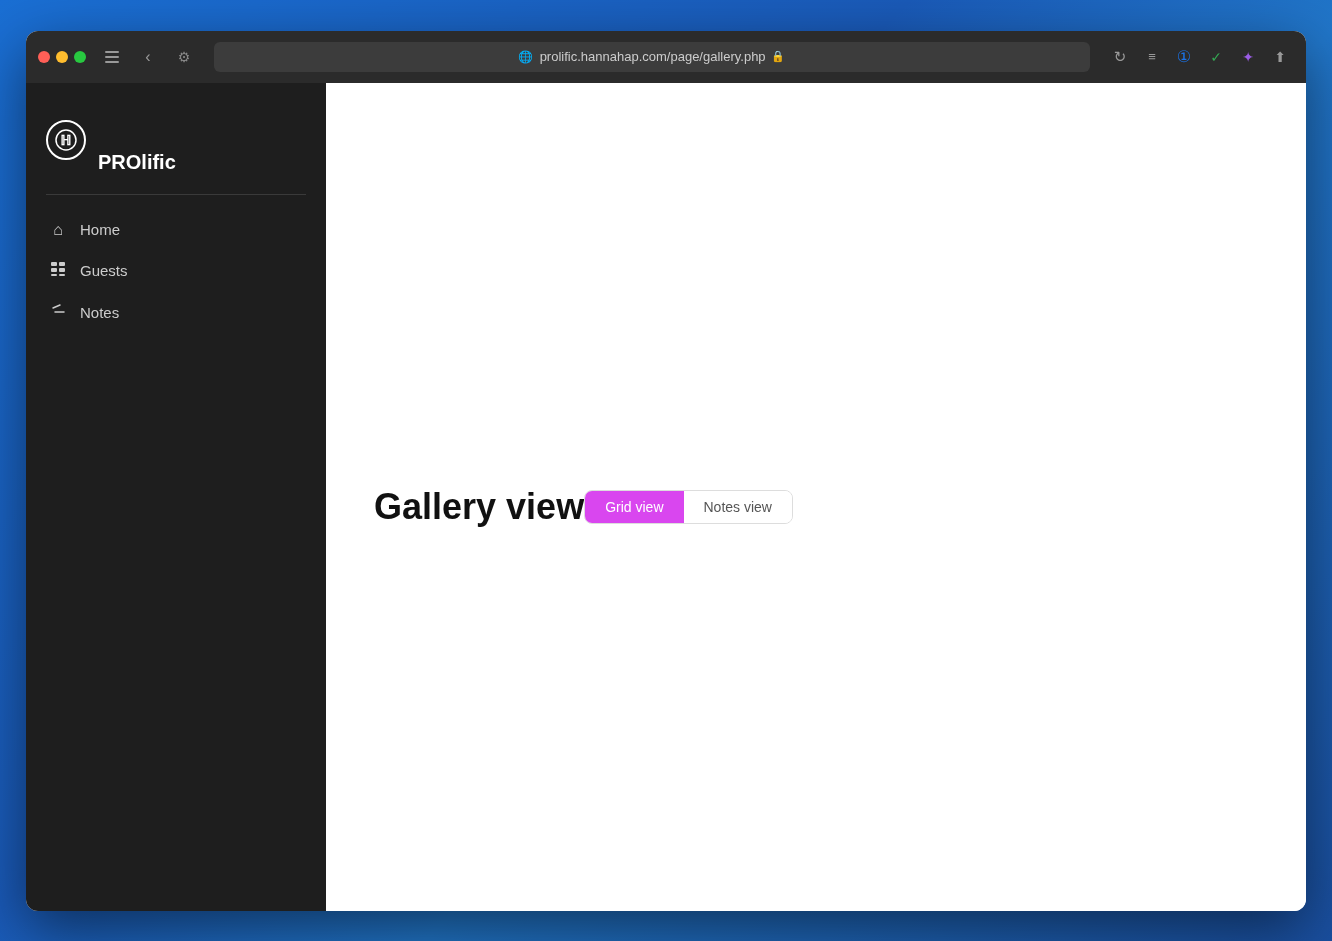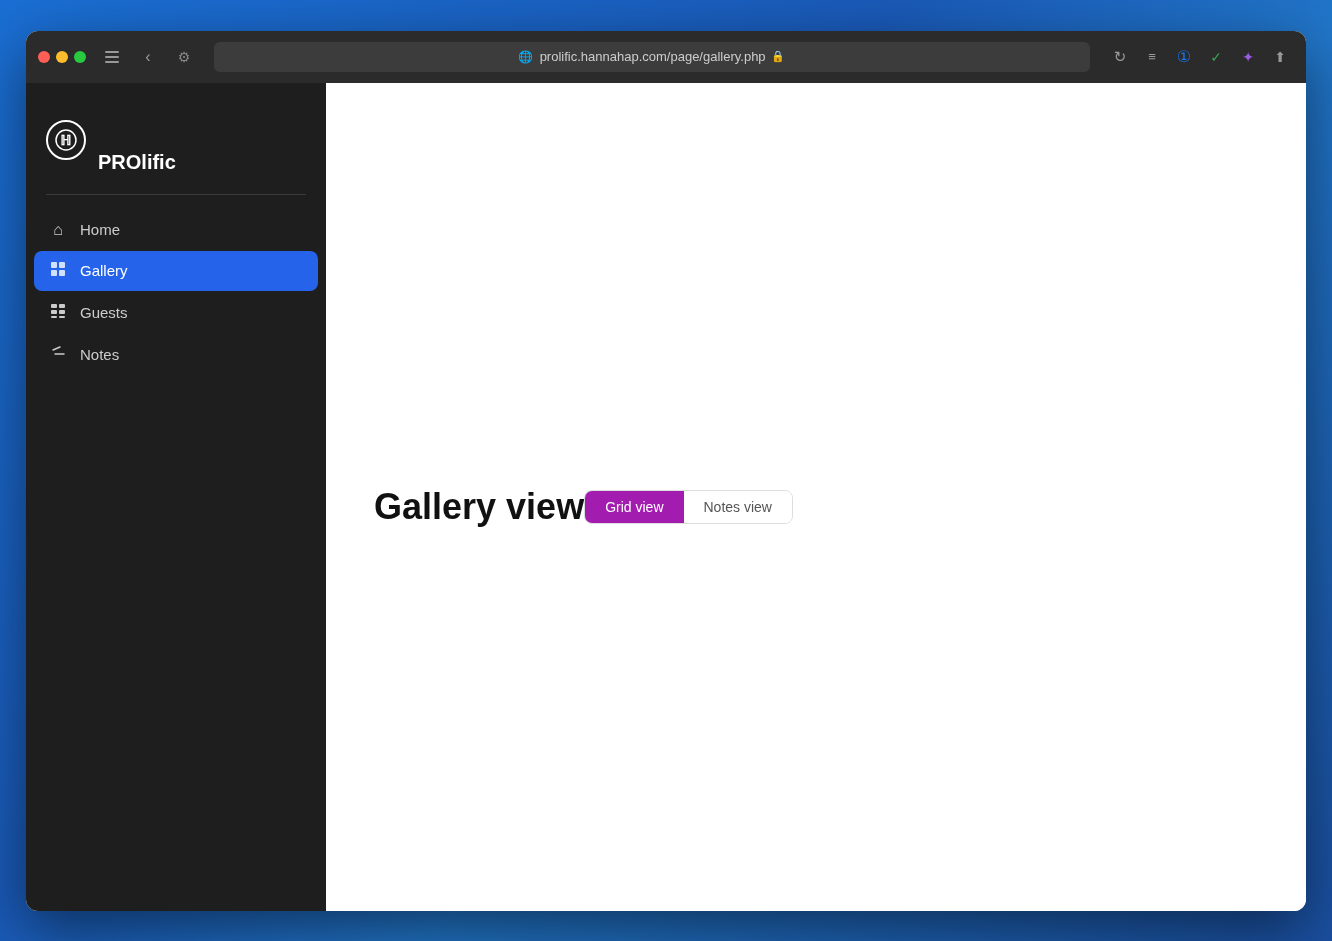--- a/index.html
+++ b/index.html
@@ -245,21 +245,21 @@
     .view-btn {
       padding: 8px 20px;
       font-size: 14px;
       font-weight: 500;
       cursor: pointer;
       border: none;
       outline: none;
     }
 
     .view-btn.active {
-      background: #a21caf;
+      background: #d946ef;
       color: #fff;
     }
 
     .view-btn.inactive {
       background: #fff;
       color: #555;
     }
 
     .content-divider {
       height: 1px;
@@ -390,31 +390,20 @@
         </div>
         <span class="logo-text">PROlific</span>
       </div>
 
       <div class="sidebar-divider"></div>
 
       <nav class="nav-items">
         <div class="nav-item">
           <span class="nav-icon">⌂</span>
           <span>Home</span>
-        </div>
-        <div class="nav-item active">
-          <span class="nav-icon">
-            <svg width="16" height="16" viewBox="0 0 16 16" fill="none">
-              <rect x="1" y="1" width="6" height="6" rx="1" fill="white" fill-opacity="0.8"></rect>
-              <rect x="9" y="1" width="6" height="6" rx="1" fill="white" fill-opacity="0.8"></rect>
-              <rect x="1" y="9" width="6" height="6" rx="1" fill="white" fill-opacity="0.8"></rect>
-              <rect x="9" y="9" width="6" height="6" rx="1" fill="white" fill-opacity="0.8"></rect>
-            </svg>
-          </span>
-          <span>Gallery</span>
         </div>
         <div class="nav-item">
           <span class="nav-icon">
             <svg width="16" height="16" viewBox="0 0 16 16" fill="none">
               <rect x="1" y="1" width="6" height="4" rx="1" fill="#ccc"></rect>
               <rect x="9" y="1" width="6" height="4" rx="1" fill="#ccc"></rect>
               <rect x="1" y="7" width="6" height="4" rx="1" fill="#ccc"></rect>
               <rect x="9" y="7" width="6" height="4" rx="1" fill="#ccc"></rect>
               <rect x="1" y="13" width="6" height="2" rx="1" fill="#ccc"></rect>
               <rect x="9" y="13" width="6" height="2" rx="1" fill="#ccc"></rect>

